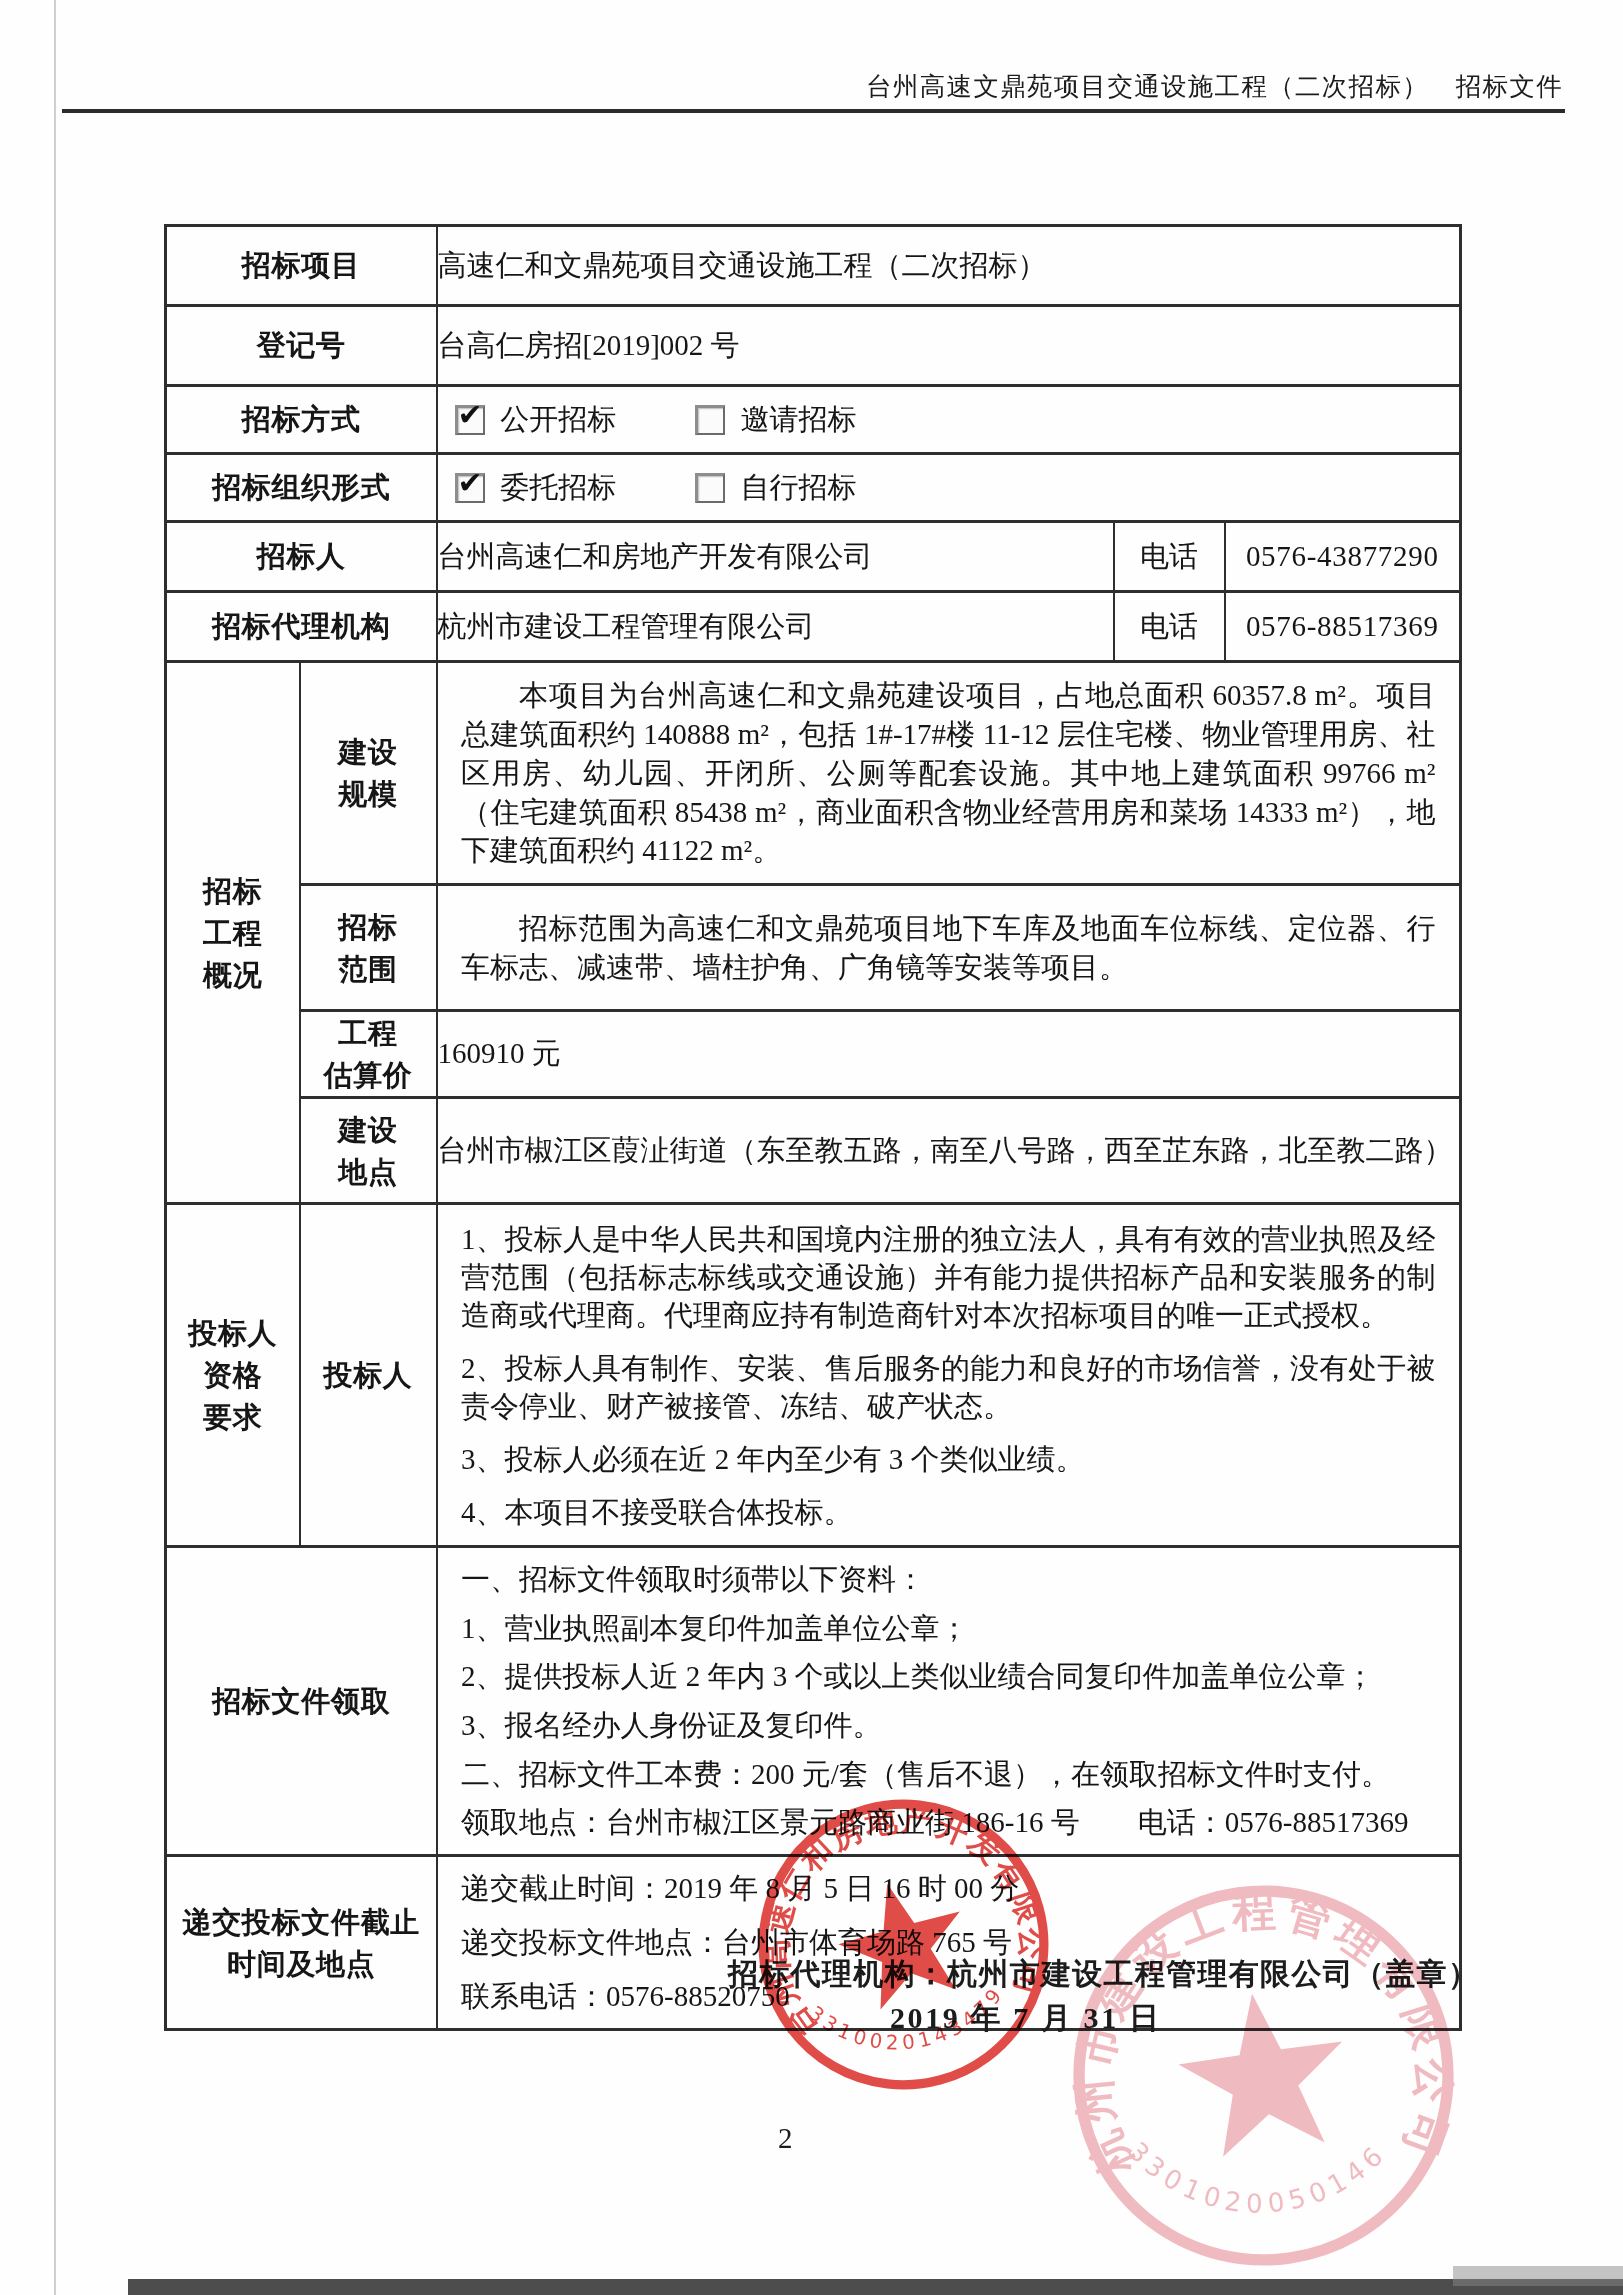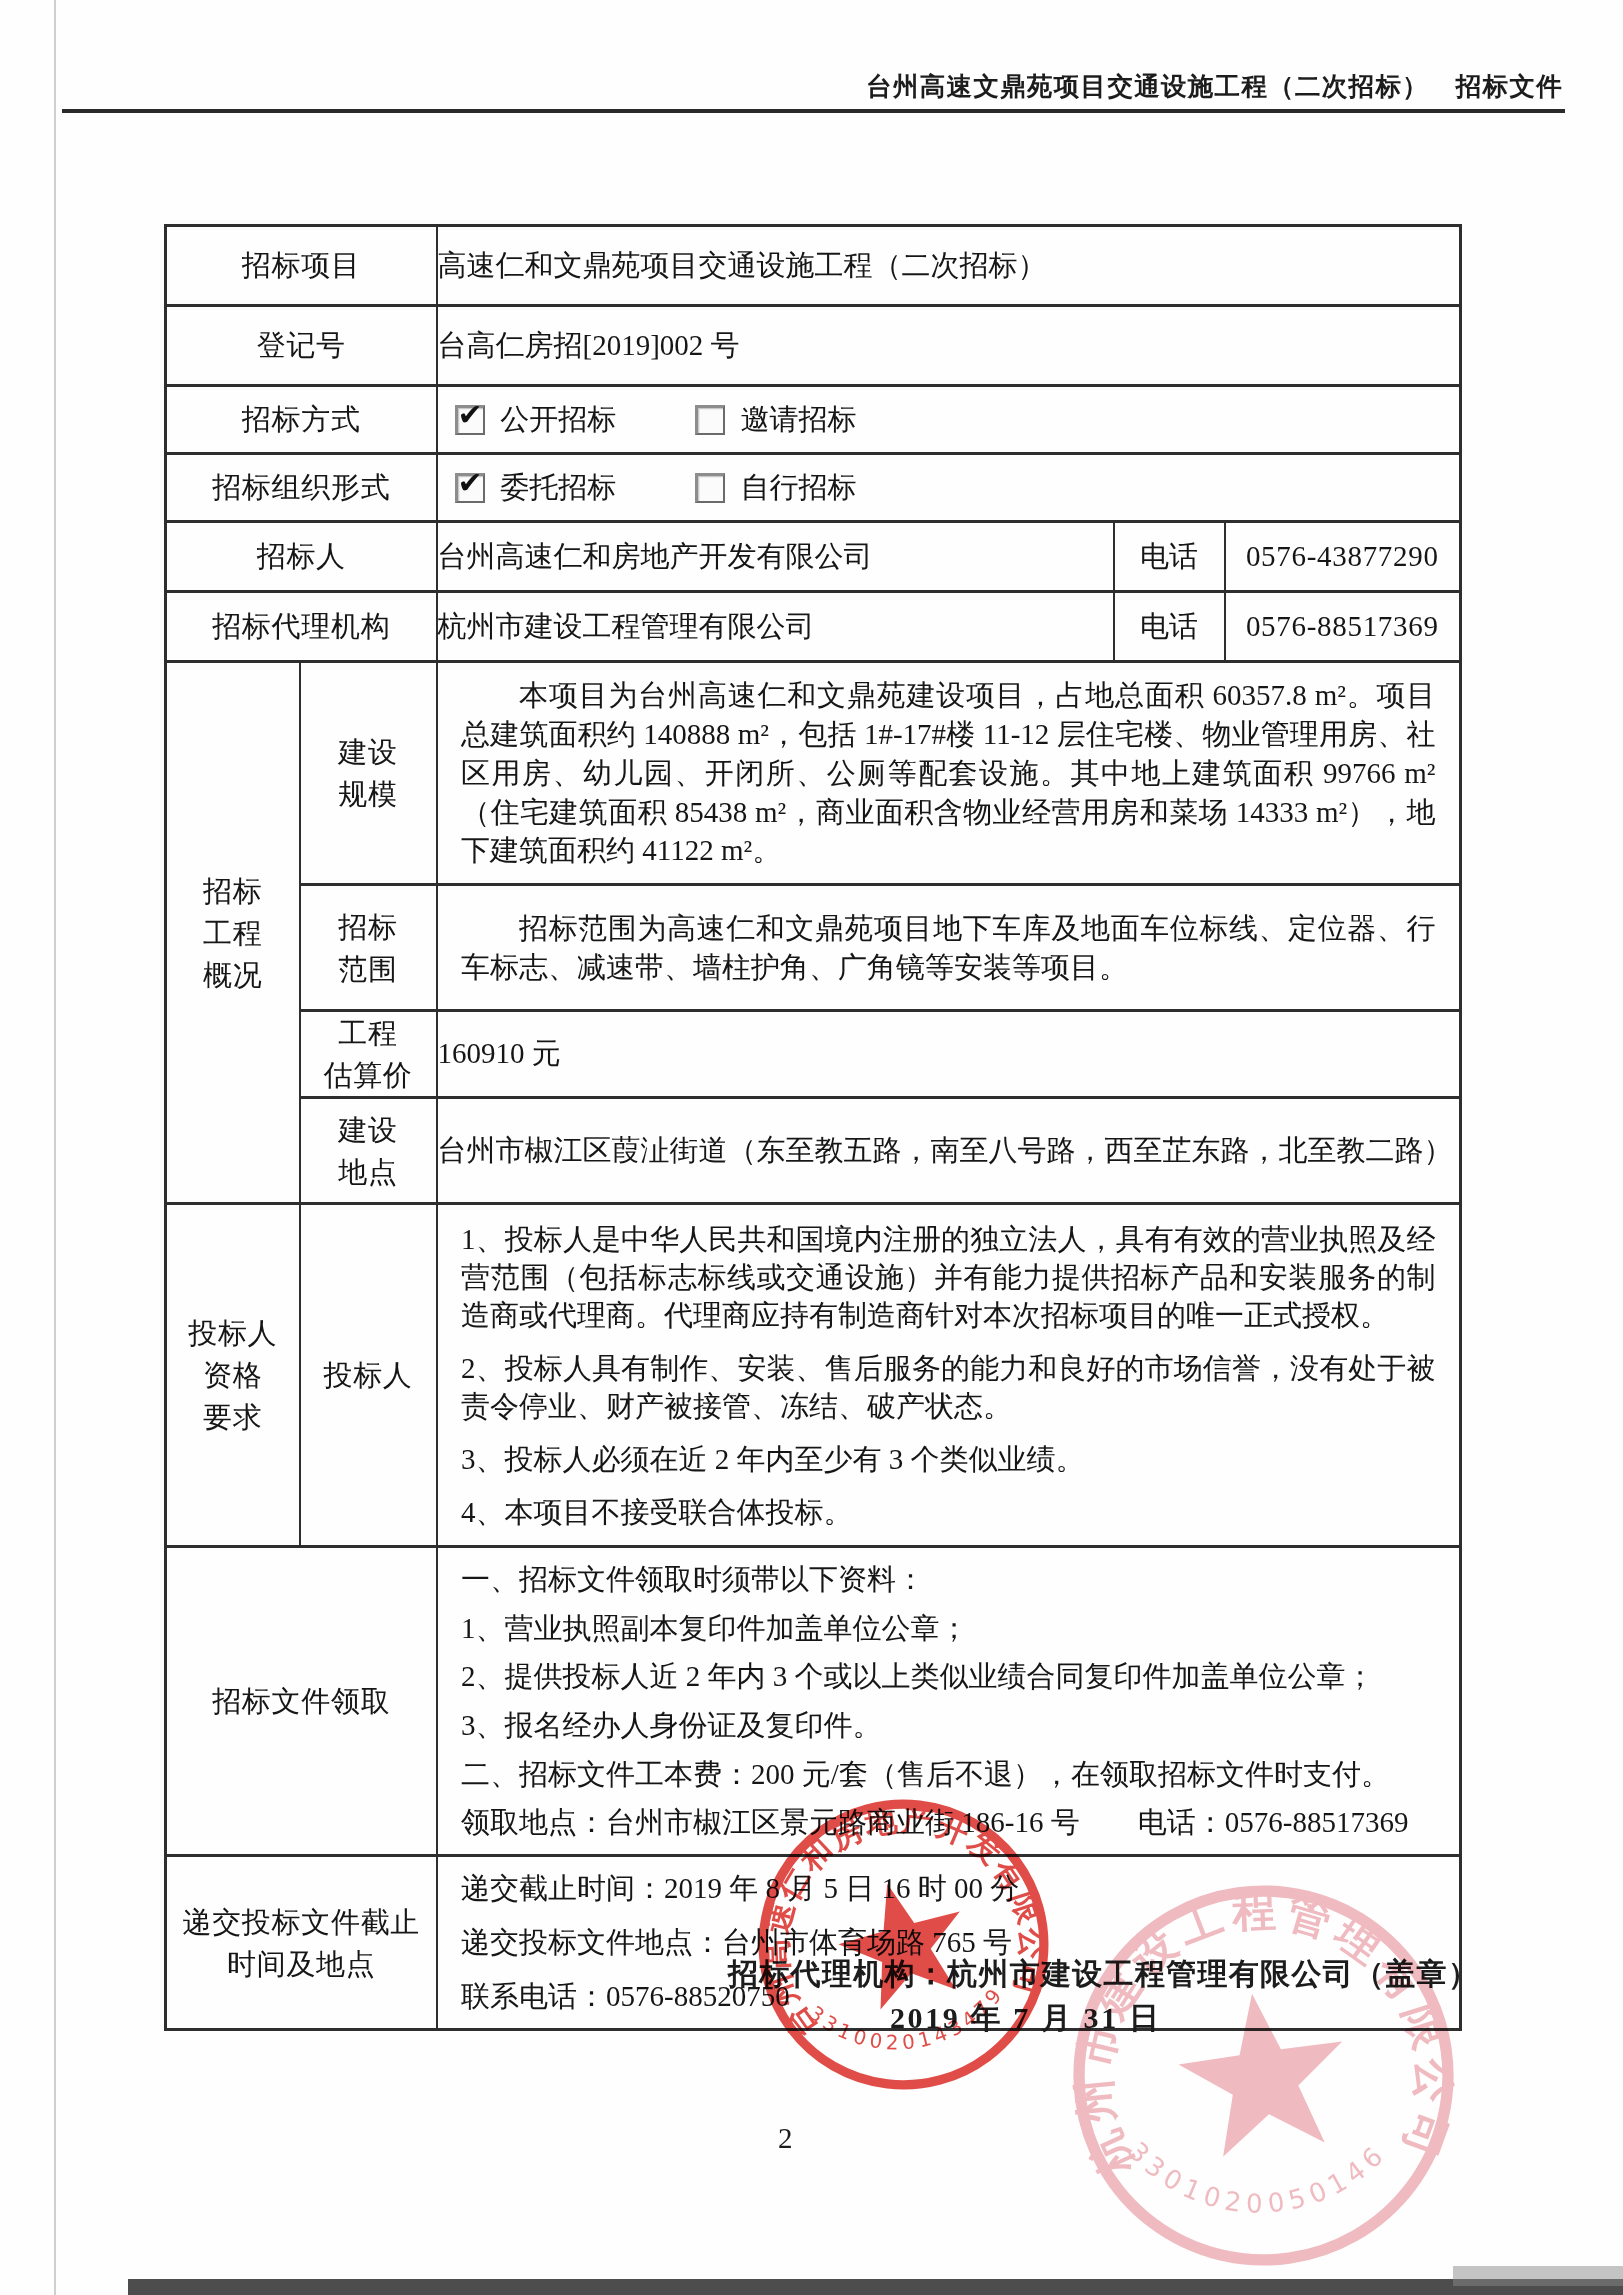--- a/index.html
+++ b/index.html
@@ -8,21 +8,21 @@
     font-family:"Liberation Serif","DejaVu Serif",serif; color:#1c1c1c;
     overflow:hidden; margin:0 auto;
   }
   
   .scan-edge-left{position:absolute;left:54px;top:0;width:2px;height:2295px;background:#cfcfcf;}
   .scan-band-bottom{position:absolute;left:128px;right:0;bottom:0;height:15.7px;background:#4d4d4d;}
   .scan-smudge{position:absolute;right:0;bottom:9.2px;width:170px;height:19.6px;background:#8a8a8a;opacity:.5;}
 
   
   .header-text{
-    position:absolute; top:69px; right:60px; font-size:25.5px; font-weight:700;
+    position:absolute; top:69px; right:60px; font-size:25.5px; font-weight:400;
     letter-spacing:1.3px; white-space:nowrap;
   }
   .header-rule{position:absolute; left:62px; right:58px; top:109px; height:3.9px; background:#2b2b2b;}
 
   .doc-title{
     position:absolute; top:122px; left:0; width:100%; text-align:center;
     font-family:"Liberation Sans","DejaVu Sans",sans-serif;
     font-size:65px; font-weight:800; letter-spacing:9.2px; color:#111;
   }
 
@@ -31,21 +31,21 @@
     position:absolute; left:164px; top:224px; width:1296px;
     border-collapse:collapse; table-layout:fixed; background:transparent;
   }
   table.main td{
     border-top:3.3px solid #2e2e2e; border-bottom:3.3px solid #2e2e2e;
     border-left:2px solid #2e2e2e; border-right:2px solid #2e2e2e;
     font-size:29px; vertical-align:middle; padding:0; color:#161616;
   }
   table.main{border:3.9px solid #2e2e2e;}
   td.lab{
-    text-align:center; white-space:pre-line; line-height:1.45; letter-spacing:0.7px;
+    text-align:center; white-space:pre-line; line-height:1.45; letter-spacing:0.7px;font-weight:bold;
   }
   td.val{padding-left:21px; padding-right:17px; text-align:left;}
   td.tel-l{text-align:center;}
   td.tel-v{text-align:center; letter-spacing:0.7px;}
   .para{margin:0; padding:13px 23.6px; line-height:1.34; text-align:justify; text-justify:inter-ideograph;}
   .para.indent{text-indent:2em;}
   .items{padding:14.4px 23.6px;}
   .items p{margin:0 0 14.4px 0; line-height:1.32; text-align:justify;}
   .items p:last-child{margin-bottom:0;}
   .lines{padding:11.8px 23.6px;}

